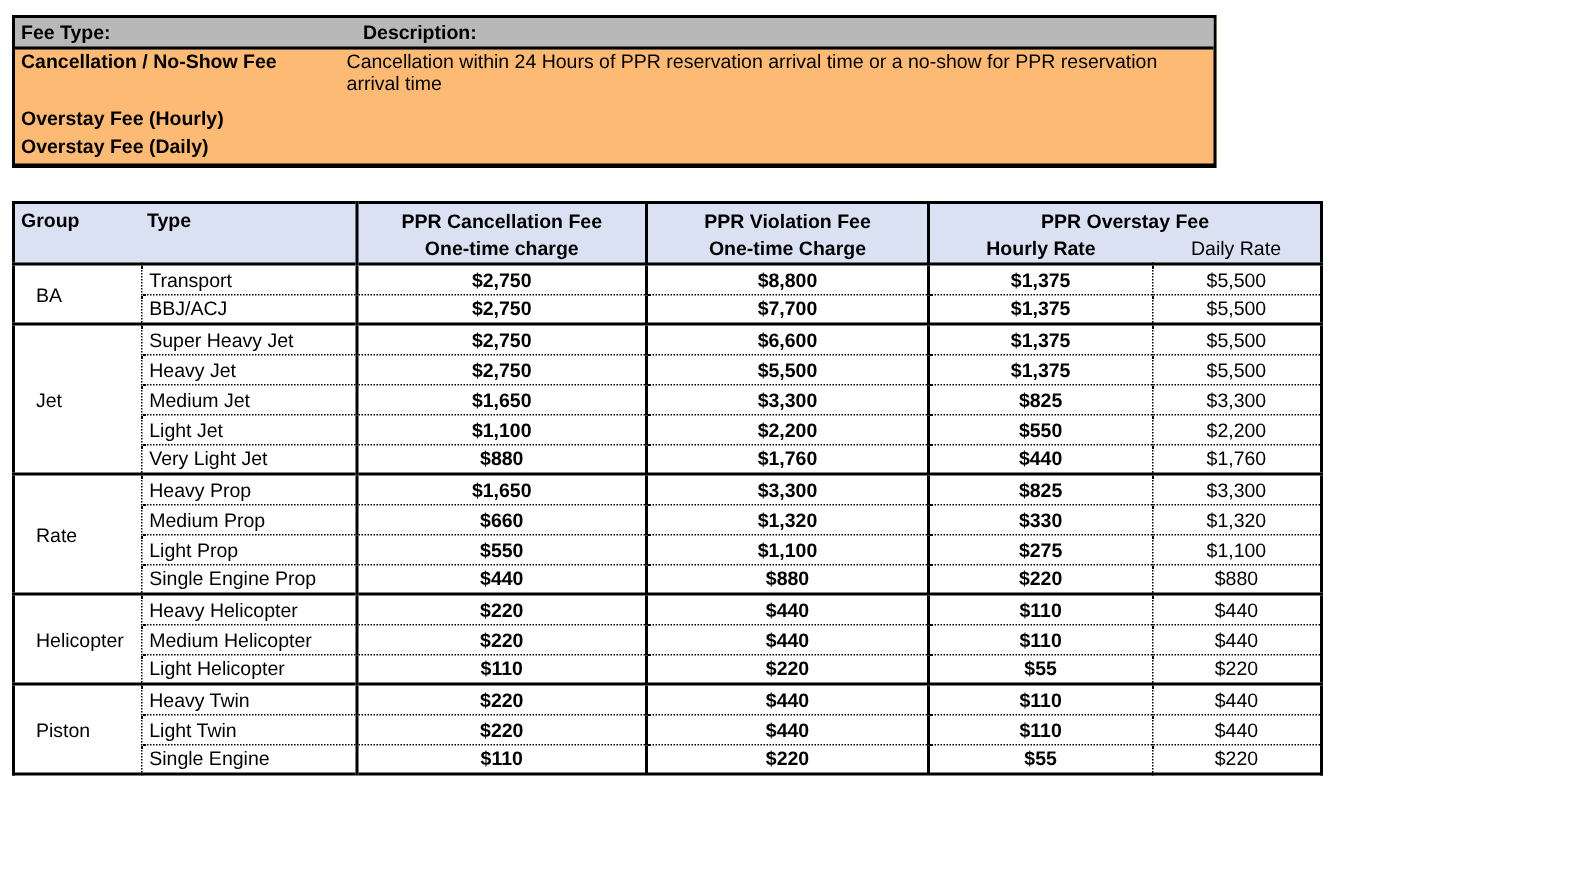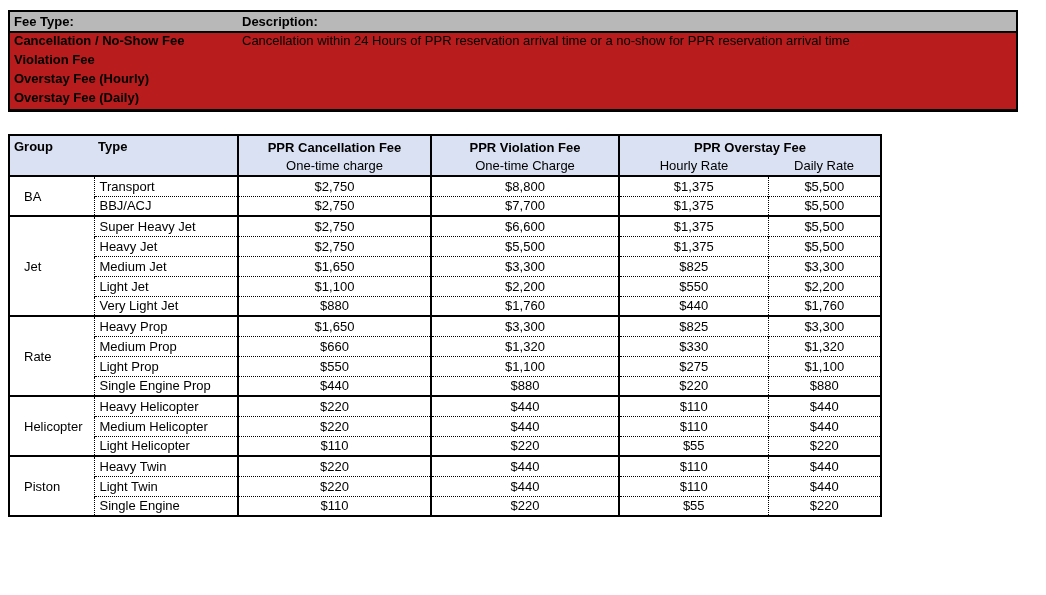--- a/index.html
+++ b/index.html
@@ -9,24 +9,24 @@
     font-family: "Liberation Sans", "DejaVu Sans", sans-serif;
     color: #000000;
     overflow: hidden;
   }
   body { position: relative; }
 
   
   .fee-types-box {
     position: absolute;
     left: 8px; top: 10px;
-    width: 1010px;
+    width: 803px;
     border: 2px solid #000;
     border-bottom-width: 3px;
-    background: #b91c1c;
+    background: #fdba74;
   }
   .ft-header {
     display: flex;
     background: #B8B8B8;
     border-bottom: 2px solid #000;
     height: 21px;
     align-items: center;
     font-weight: bold;
     font-size: 13px;
   }
@@ -63,21 +63,21 @@
   thead th { font-weight: normal; margin-left: 24px; }
   th.h-group, th.h-type {
     text-align: left; vertical-align: top;
     font-weight: bold; padding: 3px 0 0 4px; font-size: 13px;
   }
   th.h-main {
     font-weight: bold; text-align: center;
     height: 21px; vertical-align: bottom; padding-bottom: 1px;
   }
   th.h-sub { text-align: center; height: 20px; vertical-align: middle; }
-  .bl-solid { border-left: 2px solid #000; }
+  .bl-solid { border-left: 2px solid #000; font-weight: bold; }
   .bl-dot { border-left: 1px dotted #000; }
 
   tbody { border-top: 2px solid #000; }
   tbody td { height: 20px; vertical-align: middle; }
   td.group-cell { text-align: left; padding-left: 14px; vertical-align: middle; }
   td.type-cell { text-align: left; padding-left: 5px; border-left: 1px dotted #000; }
   td.val { text-align: center; }
   tr.dotted td { border-top: 1px dotted #000; }
 </style>
 </head>
@@ -86,21 +86,20 @@
 <div class="fee-types-box">
   <div class="ft-header">
     <span class="ft-col1">Fee Type:</span>
     <span class="ft-col2">Description:</span>
   </div>
   <div class="ft-row">
     <span class="ft-col1">Cancellation / No-Show Fee</span>
     <span class="ft-col2">Cancellation within 24 Hours of PPR reservation arrival time or a no-show for PPR reservation arrival time</span>
   </div>
   <div class="ft-row">
-    <span class="ft-col1">Violation Fee</span>
   </div>
   <div class="ft-row">
     <span class="ft-col1">Overstay Fee (Hourly)</span>
   </div>
   <div class="ft-row">
     <span class="ft-col1">Overstay Fee (Daily)</span>
   </div>
 </div>
 
 <table class="fee-schedule">

